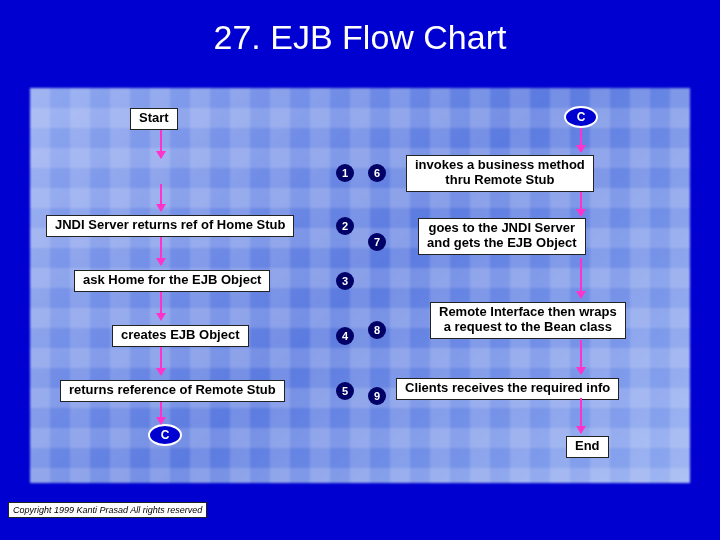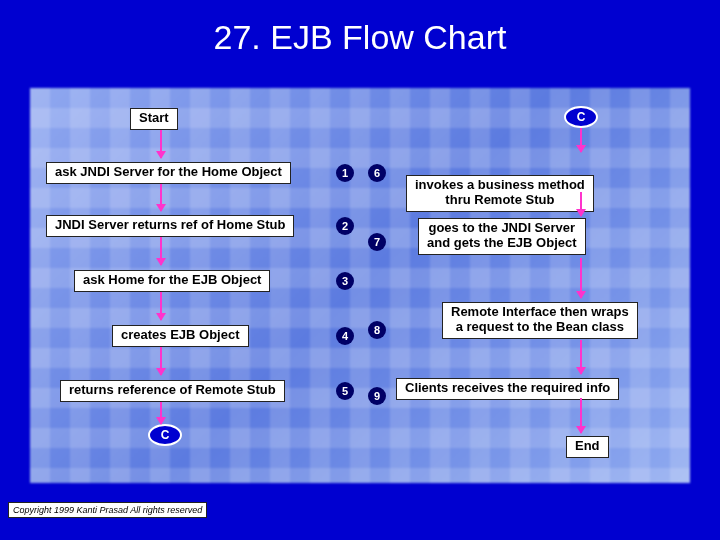--- a/index.html
+++ b/index.html
@@ -117,42 +117,41 @@
   <div class="panel"></div>
 
   <div class="item" style="left:130px; top:108px;">
     <span class="box">Start</span>
   </div>
 
   <div class="item" style="left:564px; top:106px;">
     <span class="conn">C</span>
   </div>
 
-  <div class="item" style="left:46px;  top:162px;"><span class="box">ask JNDI Server for the Home Object</span></div>
   <div class="item" style="left:46px;  top:215px;"><span class="box">JNDI Server returns ref of Home Stub</span></div>
   <div class="item" style="left:74px;  top:270px;"><span class="box">ask Home for the EJB Object</span></div>
   <div class="item" style="left:112px; top:325px;"><span class="box">creates EJB Object</span></div>
   <div class="item" style="left:60px;  top:380px;"><span class="box">returns reference of Remote Stub</span></div>
 
   <div class="item" style="left:336px; top:163px;"><span class="num">1</span></div>
   <div class="item" style="left:336px; top:216px;"><span class="num">2</span></div>
   <div class="item" style="left:336px; top:271px;"><span class="num">3</span></div>
   <div class="item" style="left:336px; top:326px;"><span class="num">4</span></div>
   <div class="item" style="left:336px; top:381px;"><span class="num">5</span></div>
 
   <div class="item" style="left:368px; top:163px;"><span class="num">6</span></div>
   <div class="item" style="left:368px; top:232px;"><span class="num">7</span></div>
   <div class="item" style="left:368px; top:320px;"><span class="num">8</span></div>
   <div class="item" style="left:368px; top:386px;"><span class="num">9</span></div>
 
-  <div class="item" style="left:406px; top:155px;"><span class="box" style="white-space:pre;margin-top:20px;">invokes a business method
+  <div class="item" style="left:406px; top:155px;"><span class="box" style="white-space:pre;">invokes a business method
 thru Remote Stub</span></div>
   <div class="item" style="left:418px; top:218px;"><span class="box" style="white-space:pre;">goes to the JNDI Server
 and gets the EJB Object</span></div>
-  <div class="item" style="left:418px; top:302px;padding-left:24px;"><span class="box" style="white-space:pre;">Remote Interface then wraps
+  <div class="item" style="left:406px; top:302px;padding-left:24px;"><span class="box" style="white-space:pre;">Remote Interface then wraps
 a request to the Bean class</span></div>
   <div class="item" style="left:396px; top:378px;"><span class="box">Clients receives the required info</span></div>
 
   <div class="item" style="left:148px; top:424px;">
     <span class="conn">C</span>
   </div>
 
   <div class="item" style="left:566px; top:436px;">
     <span class="box">End</span>
   </div>

